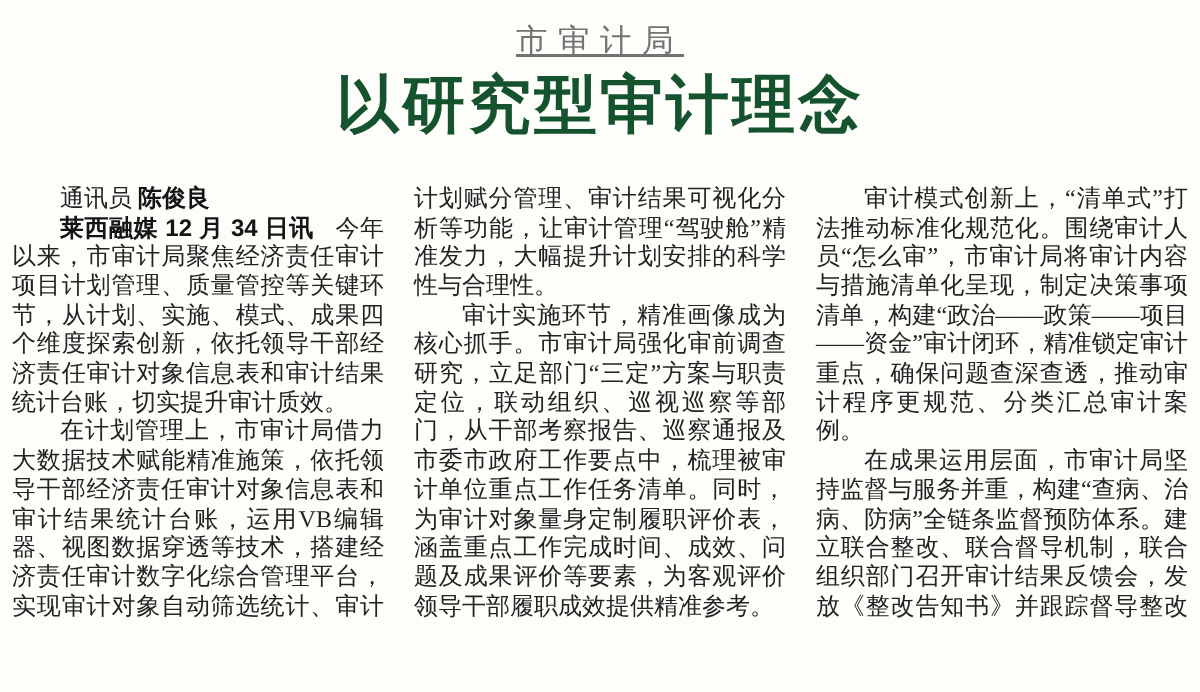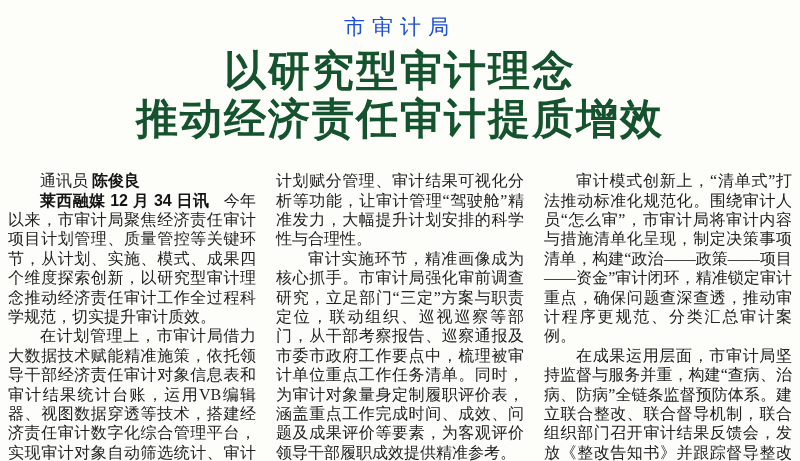--- a/index.html
+++ b/index.html
@@ -19,22 +19,23 @@
     height: 461px;
     position: relative;
   }
   .article-header {
     text-align: center;
     padding-top: 13px;
   }
   .kicker {
     font-size: 21px;
     letter-spacing: 7px;
-    color: #1d4ed8;
+    color: #737373;
     font-weight: 400;
+    text-decoration: underline;
   }
   .headline {
     margin-top: 6px;
     font-weight: 900;
     font-size: 42px;
     line-height: 48px;
     letter-spacing: 2px;
     color: #14532d;
   }
   .headline .title-line {
@@ -71,31 +72,30 @@
 </style>
 </head>
 <body>
 
 <div class="page">
 
   <header class="article-header">
     <div class="kicker">市审计局</div>
     <h1 class="headline">
       <span class="title-line">以研究型审计理念</span>
-      <span class="title-line">推动经济责任审计提质增效</span>
     </h1>
   </header>
 
   <section class="article-body">
     <p class="byline">
       <span>通讯员</span>
       <span class="byline-name">陈俊良</span>
     </p>
     <p>
-      <span class="dateline">莱西融媒 12 月 34 日讯</span><span>今年以来，市审计局聚焦经济责任审计项目计划管理、质量管控等关键环节，从计划、实施、模式、成果四个维度探索创新，以研究型审计理念推动经济责任审计工作全过程科学规范，切实提升审计质效。</span>
+      <span class="dateline">莱西融媒 12 月 34 日讯</span><span>今年以来，市审计局聚焦经济责任审计项目计划管理、质量管控等关键环节，从计划、实施、模式、成果四个维度探索创新，依托领导干部经济责任审计对象信息表和审计结果统计台账，切实提升审计质效。</span>
     </p>
     <p>在计划管理上，市审计局借力大数据技术赋能精准施策，依托领导干部经济责任审计对象信息表和审计结果统计台账，运用VB编辑器、视图数据穿透等技术，搭建经济责任审计数字化综合管理平台，实现审计对象自动筛选统计、审计计划赋分管理、审计结果可视化分析等功能，让审计管理“驾驶舱”精准发力，大幅提升计划安排的科学性与合理性。</p>
     <p>审计实施环节，精准画像成为核心抓手。市审计局强化审前调查研究，立足部门“三定”方案与职责定位，联动组织、巡视巡察等部门，从干部考察报告、巡察通报及市委市政府工作要点中，梳理被审计单位重点工作任务清单。同时，为审计对象量身定制履职评价表，涵盖重点工作完成时间、成效、问题及成果评价等要素，为客观评价领导干部履职成效提供精准参考。</p>
     <p>审计模式创新上，“清单式”打法推动标准化规范化。围绕审计人员“怎么审”，市审计局将审计内容与措施清单化呈现，制定决策事项清单，构建“政治——政策——项目——资金”审计闭环，精准锁定审计重点，确保问题查深查透，推动审计程序更规范、分类汇总审计案例。</p>
     <p>在成果运用层面，市审计局坚持监督与服务并重，构建“查病、治病、防病”全链条监督预防体系。建立联合整改、联合督导机制，联合组织部门召开审计结果反馈会，发放《整改告知书》并跟踪督导整改进度。同时，分类汇总审计案例，通过全市财审干部培训班、内审人员培训班及下沉一线指导等形式，开展业务培训，充分发挥审计“治已病、防未病”的作用。</p>
   </section>
 
 </div>
 
 </body></html>

